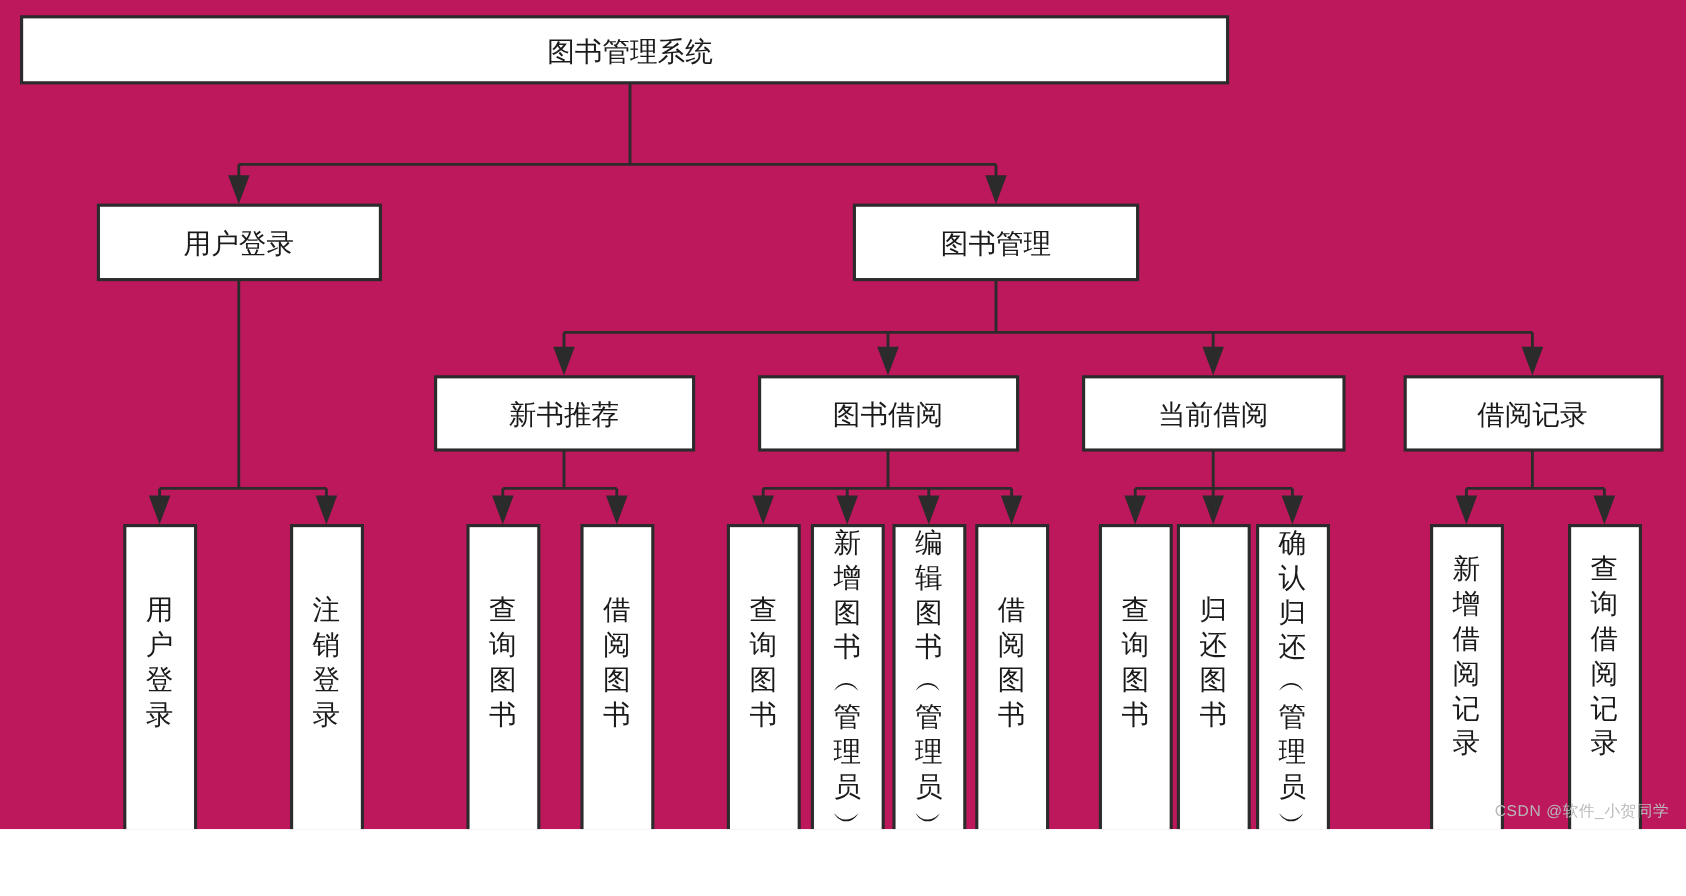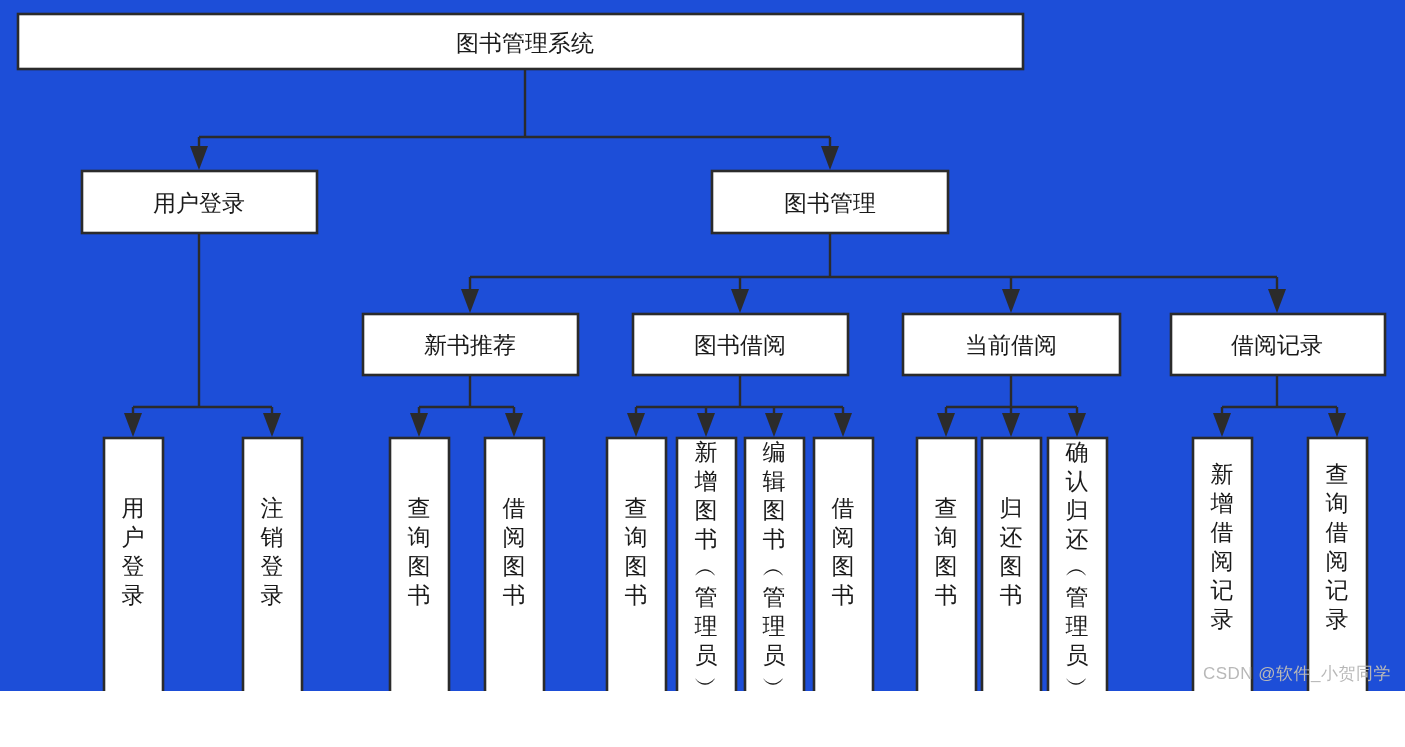--- a/index.html
+++ b/index.html
@@ -7,21 +7,21 @@
     padding: 0;
     background: #ffffff;
   }
   body {
     font-family: "Liberation Sans", "DejaVu Sans", sans-serif;
   }
   #diagram-root {
     position: relative;
     width: 1405px;
     height: 691px;
-    background: #1d4ed8;
+    background: #be185d;
     overflow: hidden;
   }
   svg#tree-svg {
     position: absolute;
     top: 0;
     left: 0;
     width: 1405px;
     height: 747px;
   }
   .node-box {
@@ -50,21 +50,21 @@
     fill: #1a1a1a;
     font-family: "Liberation Sans", "DejaVu Sans", sans-serif;
     font-size: 23px;
     text-anchor: middle;
   }
   .watermark {
     position: absolute;
     right: 14px;
     bottom: 6px;
     color: #b8b8b8;
-    font-size: 17px;
+    font-size: 13px;
     font-family: "Liberation Sans", "DejaVu Sans", sans-serif;
     letter-spacing: 0.5px;
     white-space: nowrap;
     pointer-events: none;
   }
 </style>
 </head>
 <body>
 
 <div id="diagram-root">

